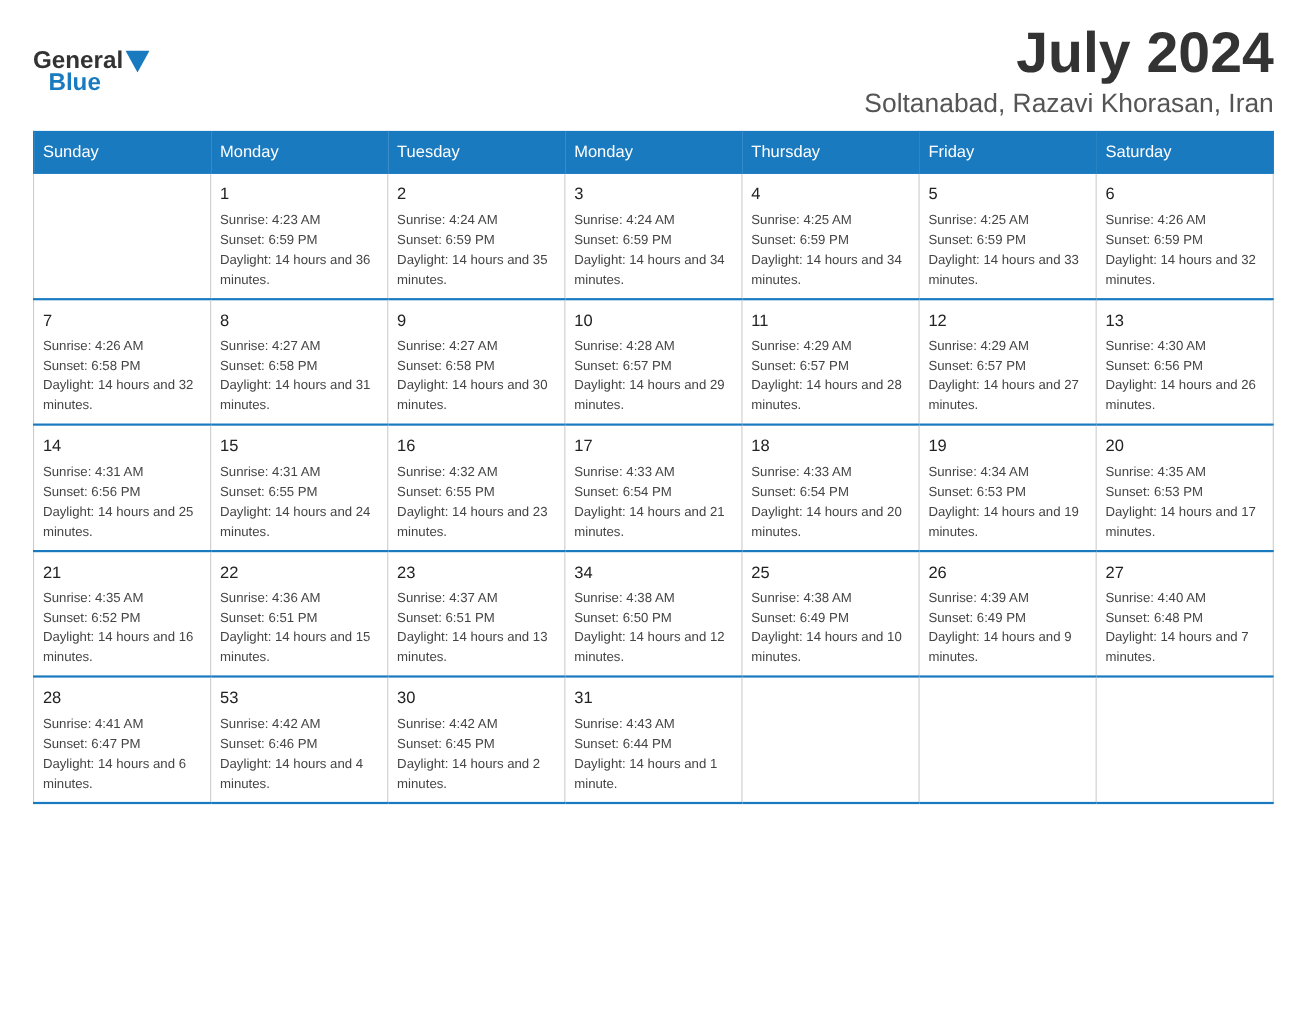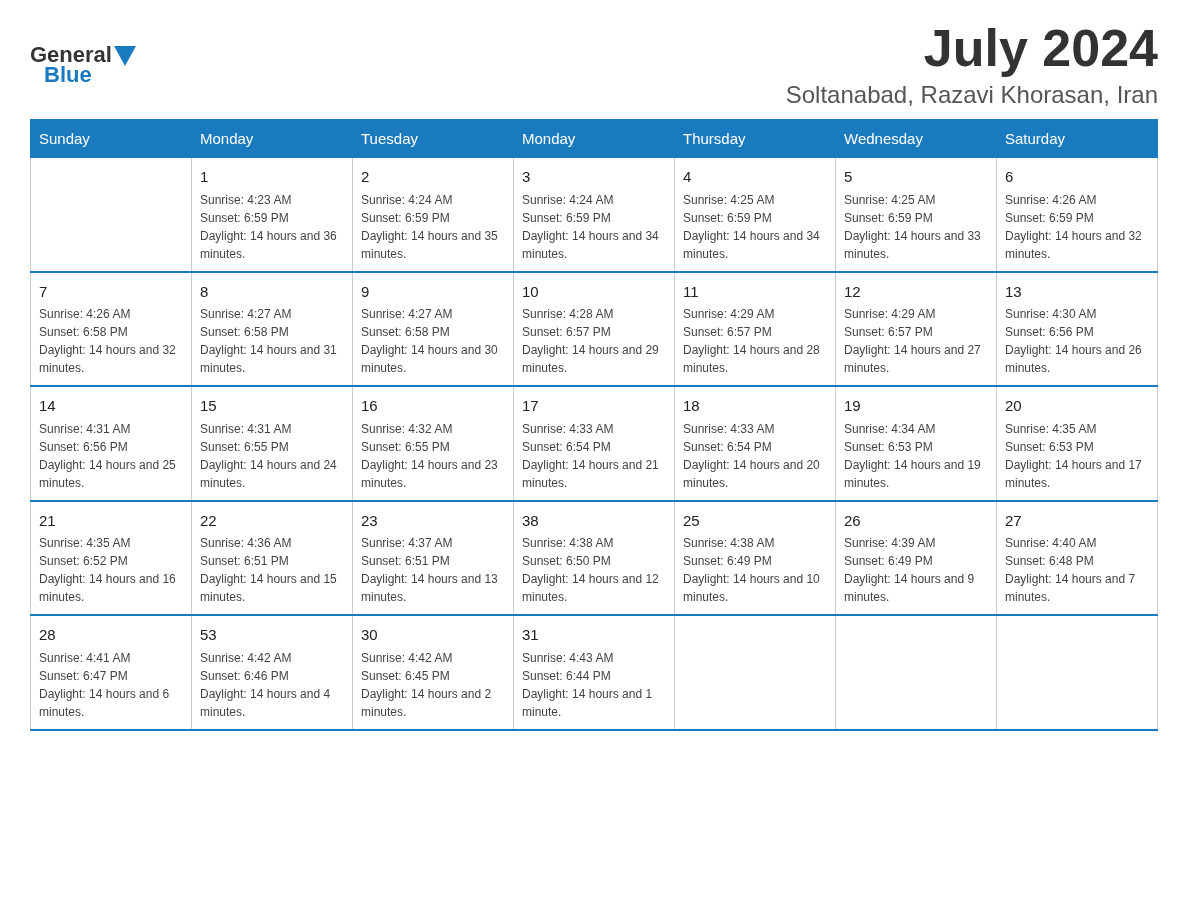--- a/index.html
+++ b/index.html
@@ -114,21 +114,21 @@
 </div>
 
 <table>
   <thead>
     <tr>
     <th>Sunday</th>
         <th>Monday</th>
         <th>Tuesday</th>
         <th>Monday</th>
         <th>Thursday</th>
-        <th>Wednesday</th>
+        <th>Friday</th>
         <th>Saturday</th>
       </tr>
   </thead>
   <tbody id="calendar-body">
   <tr>
         <td class="empty-cell"></td>
         <td>
           <span class="day-number">1</span>
           <div class="day-info">Sunrise: 4:23 AM<br>Sunset: 6:59 PM<br>Daylight: 14 hours and 36 minutes.</div>
         </td>
@@ -220,21 +220,21 @@
         </td>
         <td>
           <span class="day-number">22</span>
           <div class="day-info">Sunrise: 4:36 AM<br>Sunset: 6:51 PM<br>Daylight: 14 hours and 15 minutes.</div>
         </td>
         <td>
           <span class="day-number">23</span>
           <div class="day-info">Sunrise: 4:37 AM<br>Sunset: 6:51 PM<br>Daylight: 14 hours and 13 minutes.</div>
         </td>
         <td>
-          <span class="day-number">38</span>
+          <span class="day-number">34</span>
           <div class="day-info">Sunrise: 4:38 AM<br>Sunset: 6:50 PM<br>Daylight: 14 hours and 12 minutes.</div>
         </td>
         <td>
           <span class="day-number">25</span>
           <div class="day-info">Sunrise: 4:38 AM<br>Sunset: 6:49 PM<br>Daylight: 14 hours and 10 minutes.</div>
         </td>
         <td>
           <span class="day-number">26</span>
           <div class="day-info">Sunrise: 4:39 AM<br>Sunset: 6:49 PM<br>Daylight: 14 hours and 9 minutes.</div>
         </td>

